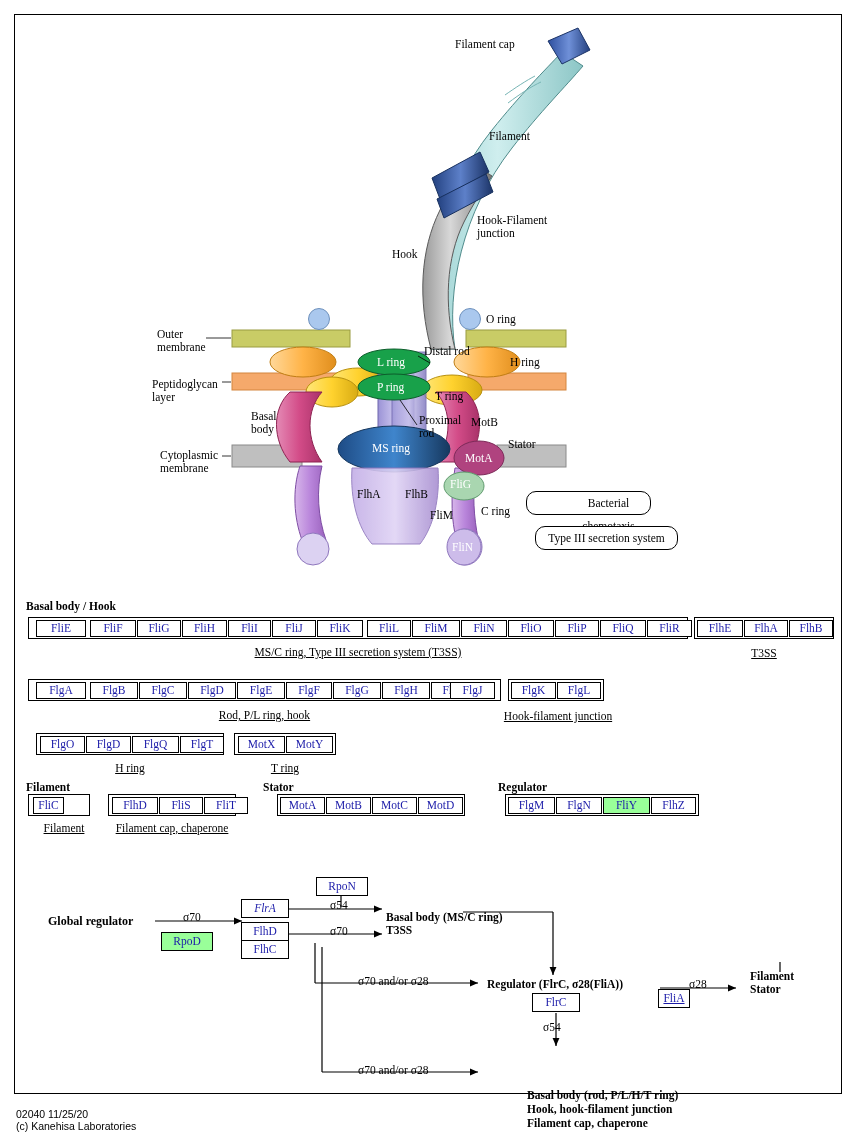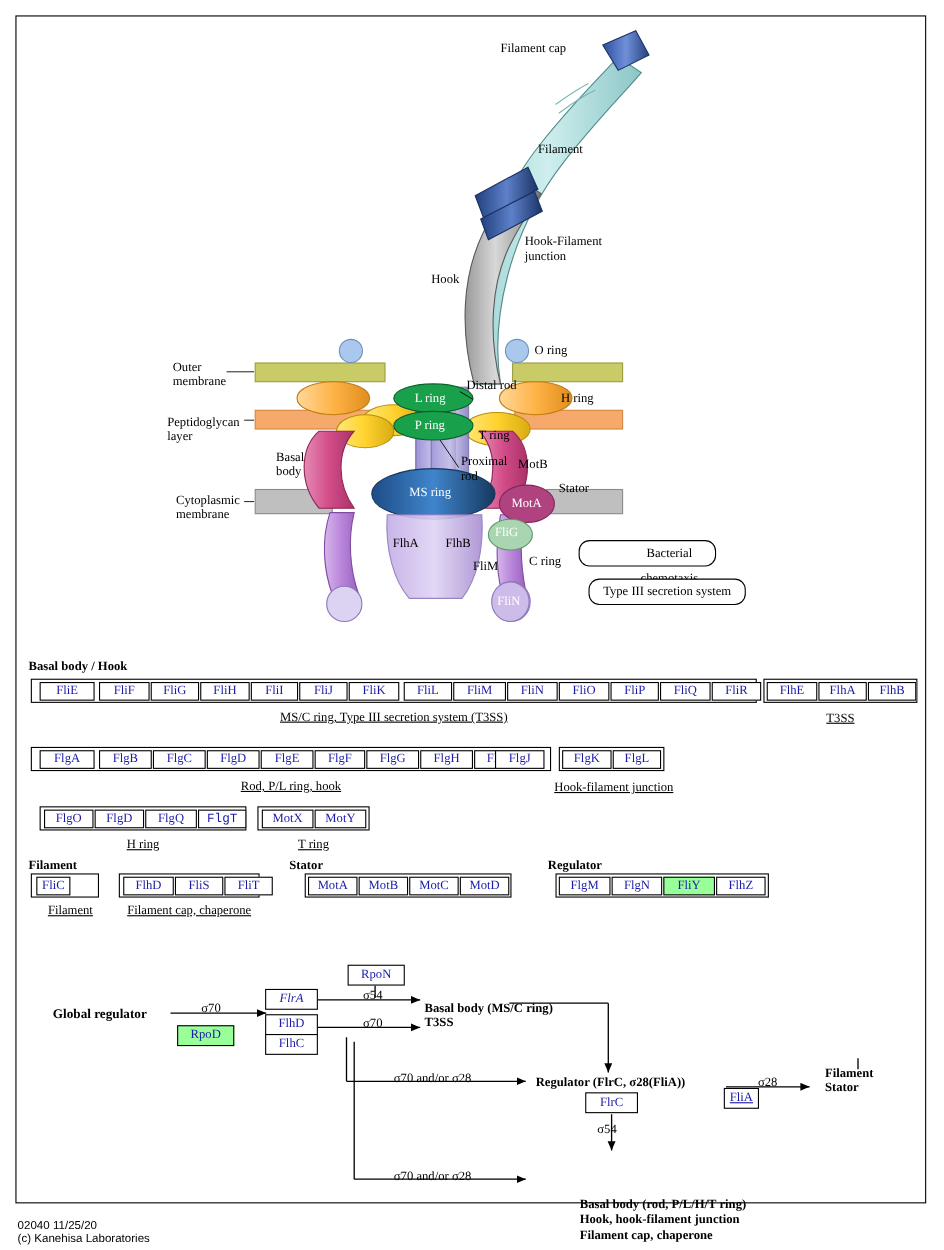--- a/index.html
+++ b/index.html
@@ -300,21 +300,21 @@
 
   <div style="position:absolute; left:508px; top:679px; width:96px; height:22px; border:1px solid #000; box-sizing:border-box; background:#fff;"></div>
   <div class="gbox" style="left:511px; top:682px; width:45px;">FlgK</div>
   <div class="gbox" style="left:557px; top:682px; width:44px;">FlgL</div>
   <div class="caption" style="left:488px; top:710px; width:140px;">Hook-filament junction</div>
 
   <div style="position:absolute; left:36px; top:733px; width:188px; height:22px; border:1px solid #000; box-sizing:border-box; background:#fff;"></div>
   <div class="gbox" style="left:40px; top:736px; width:45px;">FlgO</div>
   <div class="gbox" style="left:86px; top:736px; width:45px;">FlgD</div>
   <div class="gbox" style="left:132px; top:736px; width:47px;">FlgQ</div>
-  <div class="gbox" style="left:180px; top:736px; width:44px;font-family:Liberation Mono, monospace;">FlgT</div>
+  <div class="gbox" style="left:180px; top:736px; width:44px;">FlgT</div>
   <div class="caption" style="left:36px; top:762px; width:188px;">H ring</div>
 
   <div style="position:absolute; left:234px; top:733px; width:102px; height:22px; border:1px solid #000; box-sizing:border-box; background:#fff;"></div>
   <div class="gbox" style="left:238px; top:736px; width:47px;">MotX</div>
   <div class="gbox" style="left:286px; top:736px; width:47px;">MotY</div>
   <div class="caption" style="left:234px; top:762px; width:102px;">T ring</div>
 
   <div class="secthead" style="left:26px; top:781px;">Filament</div>
   <div style="position:absolute; left:28px; top:794px; width:62px; height:22px; border:1px solid #000; box-sizing:border-box; background:#fff;"></div>
   <div class="gbox" style="left:33px; top:797px; width:31px;">FliC</div>

